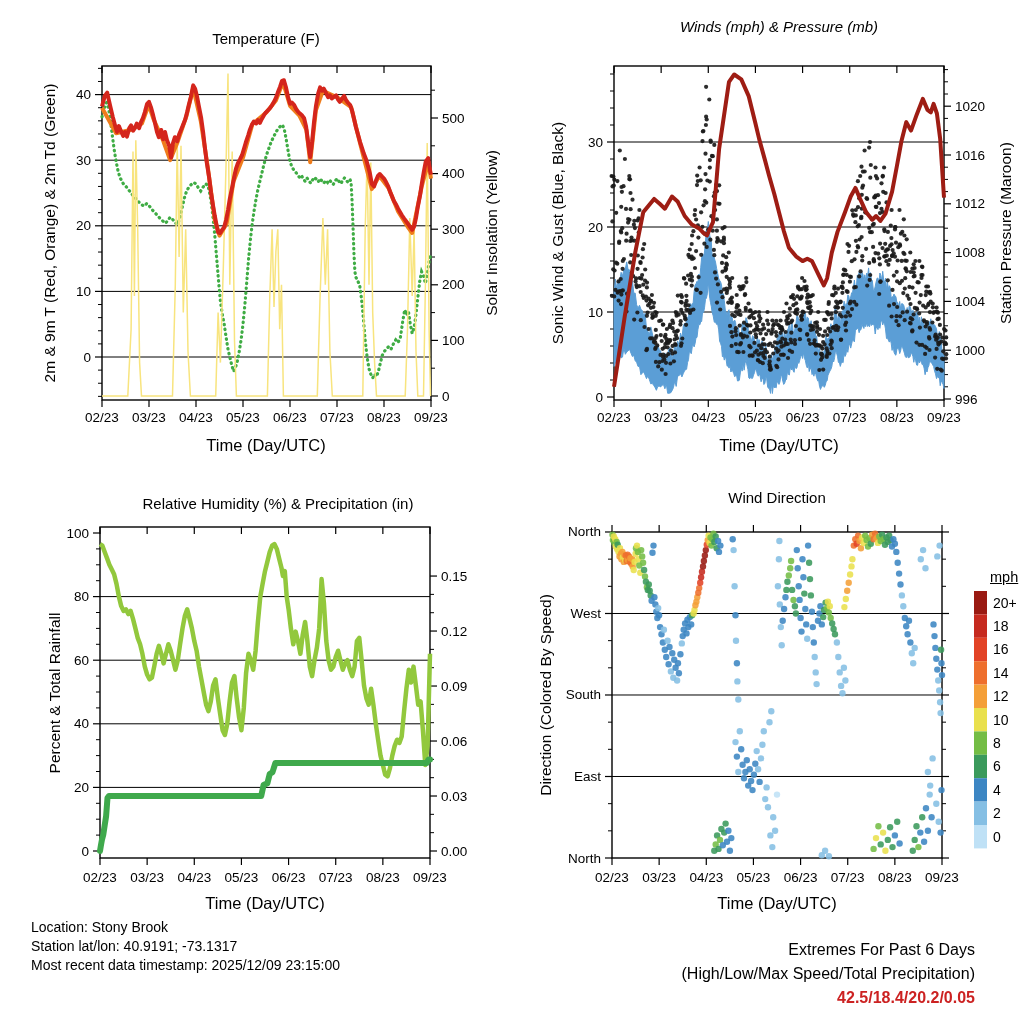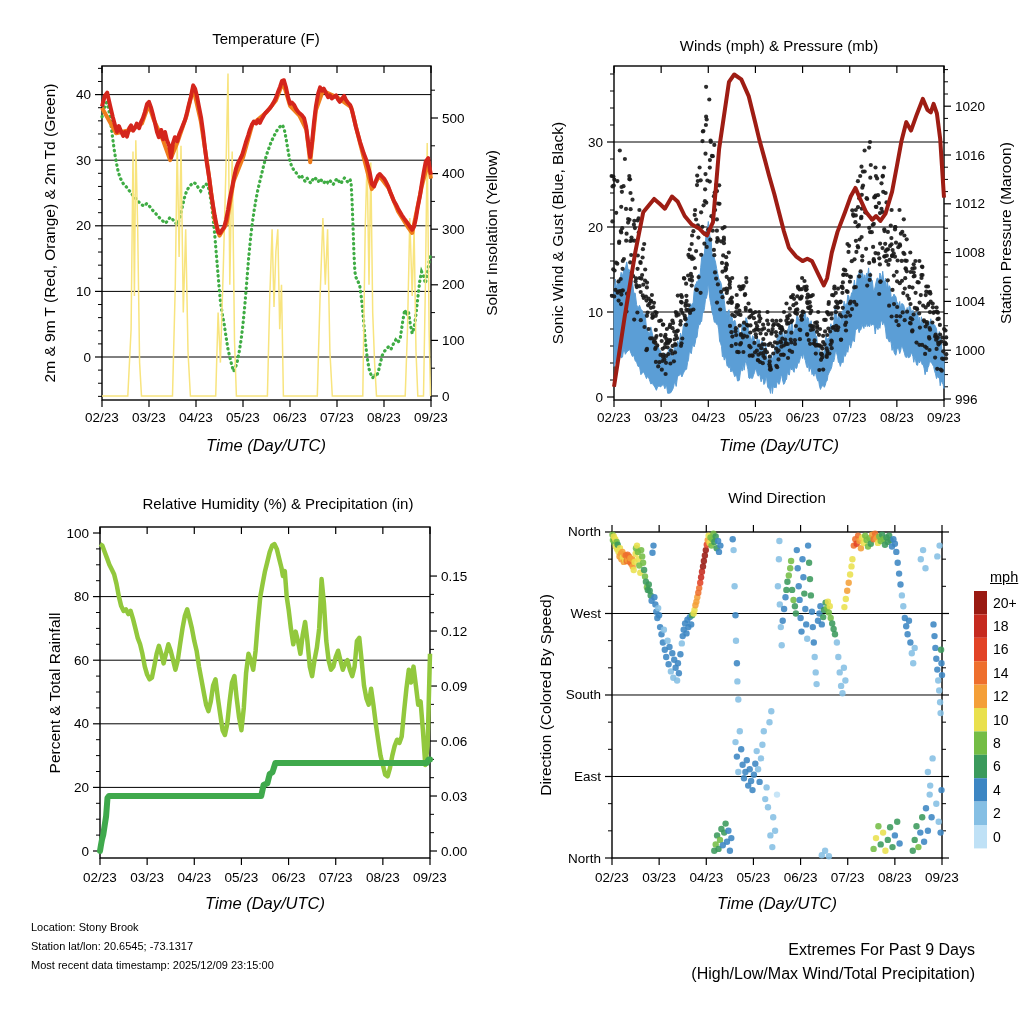--- a/index.html
+++ b/index.html
@@ -3,22 +3,22 @@
 <meta charset="utf-8">
 <style>
   html,body{margin:0;padding:0;width:1024px;height:1024px;background:#ffffff;
     font-family:"Liberation Sans",sans-serif;position:relative;overflow:hidden;color:#000;}
   #stage{position:absolute;left:0;top:0;width:1024px;height:1024px;}
   svg{position:absolute;left:0;top:0;}
   svg text{font-family:"Liberation Sans",sans-serif;fill:#000;}
   .abs{position:absolute;white-space:nowrap;}
   .ptitle{font-size:15px;transform:translateX(-50%);}
   .rot{font-size:15.5px;transform:translate(-50%,-50%) rotate(-90deg);}
-  .xlab{font-size:16.5px;transform:translateX(-50%);font-style:italic;}
-  .foot{font-size:11px;line-height:19.2px;}
+  .xlab{font-size:16.5px;transform:translateX(-50%);}
+  .foot{font-size:14px;line-height:19.2px;}
   .ext{font-size:16px;text-align:right;}
   .ext-values{font-weight:bold;}
 </style>
 </head>
 <body>
 
 <div id="stage">
   <svg id="chart-svg" width="1024" height="1024" viewBox="0 0 1024 1024">
       <g>
         <line x1="102" y1="357" x2="431" y2="357" stroke="#000" stroke-width="1"></line>
@@ -1615,41 +1615,42 @@
           <text x="993" y="794.7" text-anchor="start" font-size="14">4</text>
           <rect x="974" y="801.6" width="13" height="23.4" fill="#85bfe4"></rect>
           <text x="993" y="818.1" text-anchor="start" font-size="14">2</text>
           <rect x="974" y="825" width="13" height="23.4" fill="#bfe1f6"></rect>
           <text x="993" y="841.5" text-anchor="start" font-size="14">0</text>
         </g>
       </g>
     </svg>
 
   <div class="abs ptitle" style="left:266px;top:30px;">Temperature (F)</div>
-  <div class="abs ptitle" style="left:779px;top:37px;">Winds (mph) &amp; Pressure (mb)</div>
+  <div class="abs ptitle" style="left:779px;top:18px;font-style:italic;">Winds (mph) &amp; Pressure (mb)</div>
   <div class="abs ptitle" style="left:278px;top:495px;">Relative Humidity (%) &amp; Precipitation (in)</div>
   <div class="abs ptitle" style="left:777px;top:489px;">Wind Direction</div>
 
   <div class="abs rot" style="left:50px;top:233px;">2m &amp; 9m T (Red, Orange) &amp; 2m Td (Green)</div>
   <div class="abs rot" style="left:492px;top:233px;">Solar Insolation (Yellow)</div>
   <div class="abs rot" style="left:558px;top:233px;">Sonic Wind &amp; Gust (Blue, Black)</div>
   <div class="abs rot" style="left:1006px;top:233px;">Station Pressure (Maroon)</div>
   <div class="abs rot" style="left:55px;top:693px;">Percent &amp; Total Rainfall</div>
   <div class="abs rot" style="left:546px;top:695px;">Direction (Colored By Speed)</div>
 
   <div class="abs xlab" style="left:266px;top:436px;">Time (Day/UTC)</div>
   <div class="abs xlab" style="left:779px;top:436px;">Time (Day/UTC)</div>
   <div class="abs xlab" style="left:265px;top:894px;">Time (Day/UTC)</div>
   <div class="abs xlab" style="left:777px;top:894px;">Time (Day/UTC)</div>
 
   <div class="abs" style="left:990px;top:569px;font-size:14.5px;text-decoration:underline;">mph</div>
 
   <div class="abs foot" style="left:31px;top:918px;">
     <div>Location: Stony Brook</div>
-    <div>Station lat/lon: 20.6545; -73.1317</div>
+    <div>Station lat/lon: 40.9191; -73.1317</div>
     <div>Most recent data timestamp: 2025/12/09 23:15:00</div>
   </div>
 
   <div class="abs ext" style="right:49px;top:938px;line-height:24px;">
-    <div>Extremes For Past 9 Days</div>
-    <div>(High/Low/Max Wind/Total Precipitation)</div>
+    <div>Extremes For Past 6 Days</div>
+    <div>(High/Low/Max Speed/Total Precipitation)</div>
+    <div class="ext-values" style="color: rgb(204, 34, 34);">42.5/18.4/20.2/0.05</div>
   </div>
 </div>
 
 </body></html>

